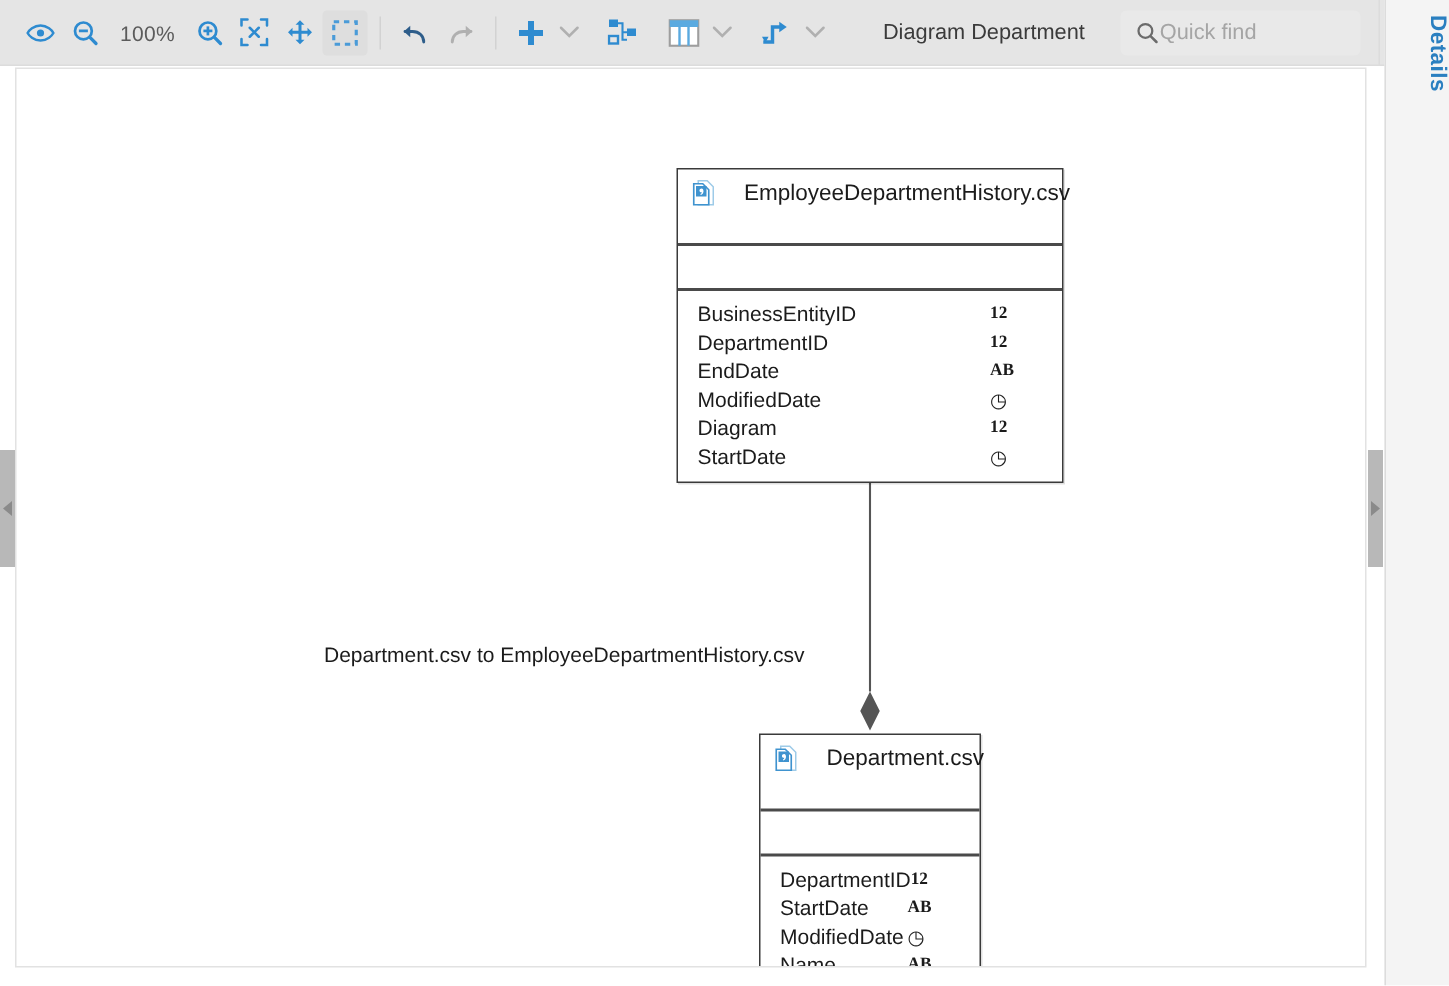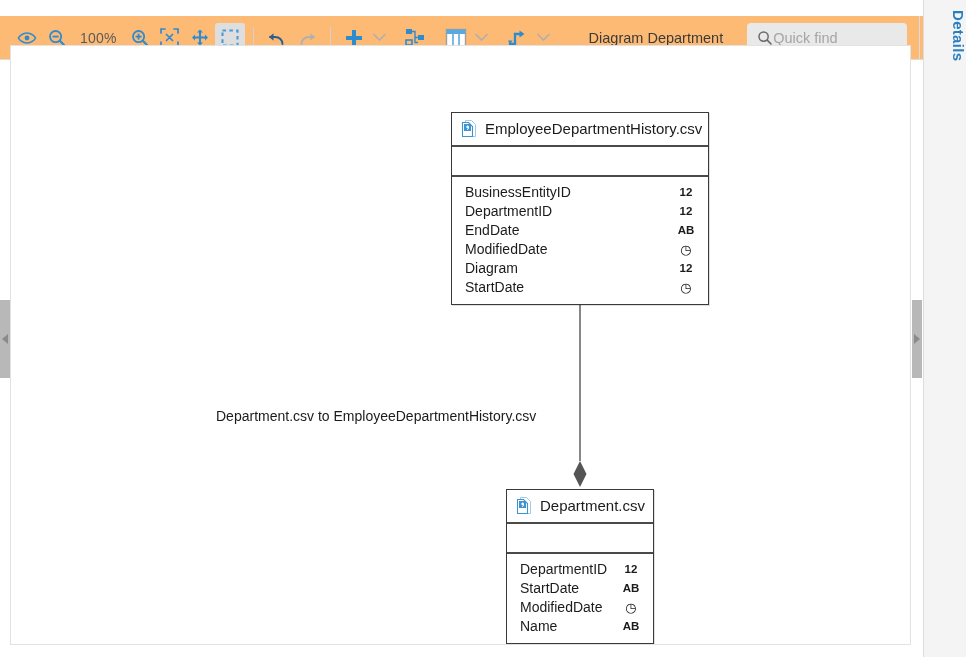--- a/index.html
+++ b/index.html
@@ -8,23 +8,23 @@
     font-family: "Liberation Sans", sans-serif;
     background: #ffffff;
     overflow: hidden;
   }
   #app { position: relative; width: 966px; height: 657px; }
 
   
   .toolbar {
     position: absolute; left: 0; top: 0;
     width: 923px; height: 44px;
-    background: #fdba74;
+    background: #e5e5e5;
     border-bottom: 1px solid #dcdcdc;
-    display: flex; align-items: center; margin-top: 16px;
+    display: flex; align-items: center;
   }
   .tb-btn {
     width: 30px; height: 30px;
     display: flex; align-items: center; justify-content: center;
     border-radius: 3px;
     cursor: pointer;
   }
   .tb-btn.active { background: #dedede; }
   .tb-chev {
     width: 22px; height: 30px;
@@ -97,52 +97,53 @@
   .splitter.right .tri { border-left: 6px solid #8a8a8a; }
 
   
   .entity {
     position: absolute;
     background: #ffffff;
     border: 1px solid #3a3a3a;
     box-shadow: 1px 1px 0 rgba(0,0,0,.12);
   }
   .entity-header {
-    display: flex; align-items: center; gap: 7px;
-    padding: 6px 9px 7px 9px;
+    display: flex; align-items: center; gap: 18px;
+    padding: 6px 9px 24px 9px;
     border-bottom: 2px solid #4a4a4a;
   }
   .entity-title { font-size: 15px; color: #1b1b1b; white-space: nowrap; }
   .entity-keys { height: 30px; border-bottom: 2px solid #4a4a4a; }
-  .entity-cols { padding: 6px 0 7px 0; }
+  .entity-cols { padding: 6px 16px 7px 0; }
   .col-row {
     display: flex; align-items: center;
     font-size: 14px; color: #1b1b1b;
     line-height: 19px; padding: 0 12px 0 13px;
   }
   .col-name { white-space: nowrap; }
   .col-type {
     margin-left: auto;
-    font-family: Liberation Sans, sans-serif;
+    font-family: Liberation Serif, serif;
     font-size: 11.5px; font-weight: bold;
-    color: #1b1b1b; text-align: center;
+    color: #1b1b1b; text-align: left;
     min-width: 20px;
   }
   .col-type.clock { font-size: 13px; font-weight: normal; }
 
   
   .file-icon { position: relative; width: 17px; height: 19px; flex: 0 0 auto; }
 
   
   .connector-svg { position: absolute; left: 0; top: 0; pointer-events: none; }
   .conn-label {
     position: absolute;
     font-size: 14px; color: #1b1b1b;
     white-space: nowrap;
     cursor: default;
+    margin-top: 20px;
   }
 </style>
 </head>
 <body>
 
 <div id="app">
 
   <div class="toolbar">
 
     <div style="width:12px"></div>

